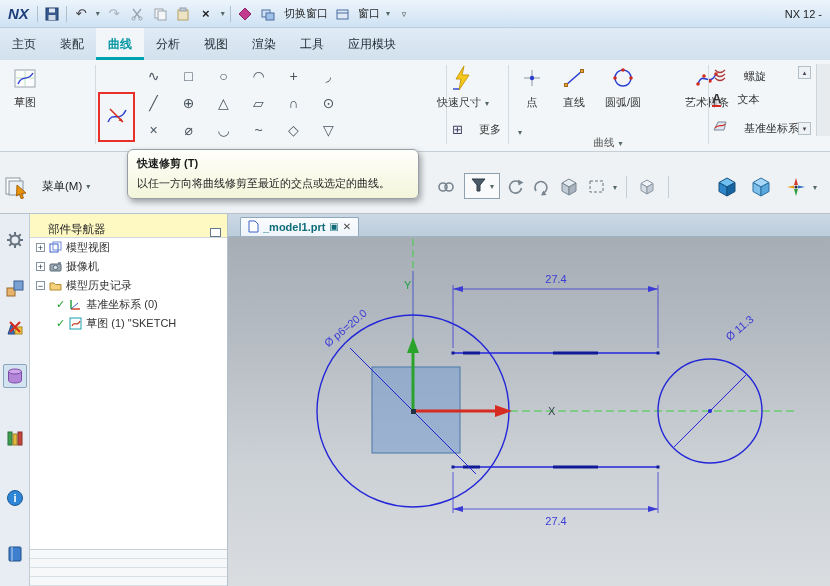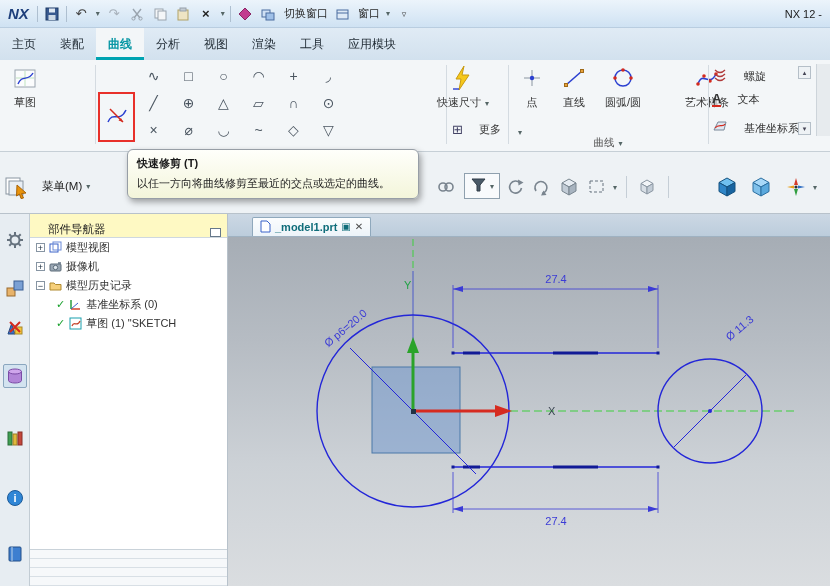--- a/index.html
+++ b/index.html
@@ -57,21 +57,21 @@
 .sorticon{font-size:8px;color:#667}
 .tree{flex:1;background:#fff;overflow:hidden}
 .trow{height:19px;display:flex;align-items:center;gap:4px;padding-left:6px;white-space:nowrap;overflow:hidden}
 .trow.child{padding-left:26px}
 .expander{width:9px;height:9px;border:1px solid #8795a3;display:inline-flex;align-items:center;justify-content:center;font-size:9px;line-height:8px;color:#234;background:#fff;flex:none}
 .chk{color:#18a02c;font-size:11px;font-weight:bold}
 .ticon{display:inline-flex;flex:none}
 .nav-bottom{border-top:1px solid #c9d2d9}
 .nav-bottom div{height:9px;border-bottom:1px solid #d8dfe5;background:#f6f8fa}
 #viewport{flex:1;position:relative;display:flex;flex-direction:column;min-width:0}
-#vtabbar{height:23px;background:linear-gradient(#ccd8e4,#bccddc);display:flex;align-items:flex-end;padding-left:24px;border-bottom:1px solid #9fb2c2}
+#vtabbar{height:23px;background:linear-gradient(#ccd8e4,#bccddc);display:flex;align-items:flex-end;padding-left:12px;border-bottom:1px solid #9fb2c2}
 #vtab{display:flex;align-items:center;gap:4px;background:linear-gradient(#fbfdfe,#edf4f9);border:1px solid #8fa8bc;border-bottom:none;padding:2px 7px 3px;font-size:11px;color:#0f6d7a;font-weight:bold;border-radius:2px 2px 0 0}
 #vtab .vt-restore{color:#0f6d7a;font-size:10px;font-weight:normal}
 #vtab .vt-close{color:#4a4a4a;font-size:10px;font-weight:normal}
 #canvaswrap{flex:1;background:linear-gradient(180deg,#a6adb5 0%,#b6bcc3 30%,#ccd1d6 65%,#dadde0 100%)}
 #canvas{display:block}
 .dimtext{font-size:11px;fill:#3b3bd6}
 
 
 #redbox{position:absolute;left:98px;top:92px;width:37px;height:50px;border:2px solid #e8302a;z-index:70;pointer-events:none}
 #tooltip{position:absolute;left:127px;top:149px;width:292px;background:linear-gradient(#fffffb,#f3f5da);border:1px solid #979ea6;border-radius:6px;box-shadow:2px 3px 6px rgba(0,0,0,.35);padding:6px 9px;z-index:60}

